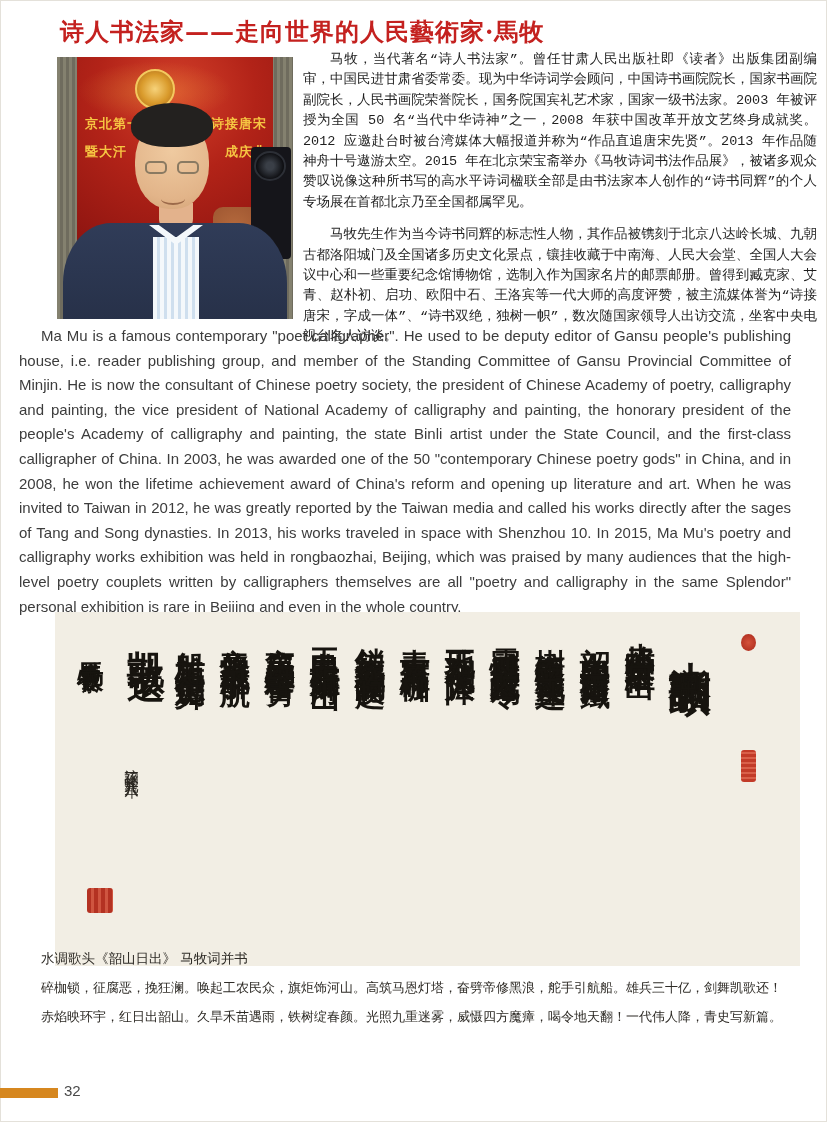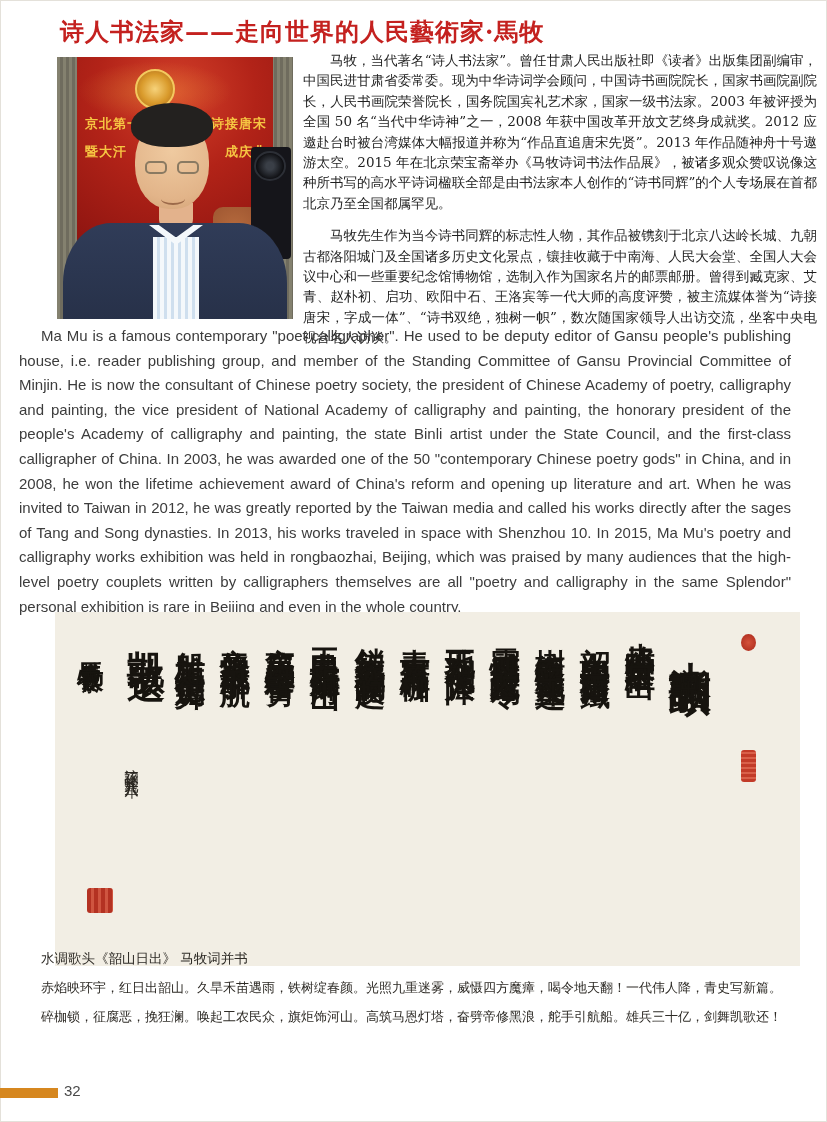--- a/index.html
+++ b/index.html
@@ -56,21 +56,21 @@
   .person-head{position:absolute;left:78px;top:58px;width:74px;height:94px;
     background:radial-gradient(circle at 50% 38%,#efcaa0 0%,#e2b489 70%,#d2a276 100%);
     border-radius:50% 50% 46% 46%;}
   .person-hair{position:absolute;left:74px;top:46px;width:82px;height:44px;background:#23211f;
     border-radius:50% 50% 42% 42%;}
   .person-glasses{position:absolute;left:88px;top:104px;width:54px;height:14px;}
   .person-glasses .eye{position:absolute;top:0;width:22px;height:13px;border:2px solid #8a7a62;border-radius:5px;box-sizing:border-box;}
   .person-glasses .eye.l{left:0;} .person-glasses .eye.r{right:0;}
   .person-smile{position:absolute;left:104px;top:136px;width:24px;height:10px;border-bottom:2px solid #9c6a4a;border-radius:0 0 50% 50%;}
   
-  .cn-text{position:absolute;left:303px;top:50px;width:514px;color:#1f1f1f;}
+  .cn-text{position:absolute;left:303px;top:50px;width:514px;color:#1f1f1f;font-family:Liberation Mono, monospace;}
   .cn-text p{margin:0 0 12px 0;font-size:13.5px;line-height:20.4px;text-align:justify;text-indent:2em;}
   
   .en-text{
     position:absolute;left:19px;top:324px;width:772px;margin:0;
     font-family:"Liberation Sans", sans-serif;font-size:15px;line-height:24.6px;
     color:#3c3c3c;text-align:justify;text-indent:22px;
   }
   
   .artwork{position:absolute;left:55px;top:612px;width:745px;height:354px;background:#f2eee4;}
   .col{
@@ -172,22 +172,22 @@
     <div class="col signature">
       <span>馬牧</span><span class="sig-small">賦並書於</span><span class="sig-small">丁酉北京</span>
     </div>
     <div class="seal s1"></div>
     <div class="seal s2"></div>
     <div class="seal s3"></div>
   </div>
 
   <div class="caption">
     <p class="cap-title">水调歌头《韶山日出》  马牧词并书</p>
+    <p class="poem">碎枷锁，征腐恶，挽狂澜。唤起工农民众，旗炬饰河山。高筑马恩灯塔，奋劈帝修黑浪，舵手引航船。雄兵三十亿，剑舞凯歌还！</p>
     <p class="poem">赤焰映环宇，红日出韶山。久旱禾苗遇雨，铁树绽春颜。光照九重迷雾，威慑四方魔瘴，喝令地天翻！一代伟人降，青史写新篇。</p>
-    <p class="poem">碎枷锁，征腐恶，挽狂澜。唤起工农民众，旗炬饰河山。高筑马恩灯塔，奋劈帝修黑浪，舵手引航船。雄兵三十亿，剑舞凯歌还！</p>
   </div>
 
   <div class="footer">
     <span class="bar"></span>
     <span class="num">32</span>
   </div>
 
 </div>
 
 </body></html>

